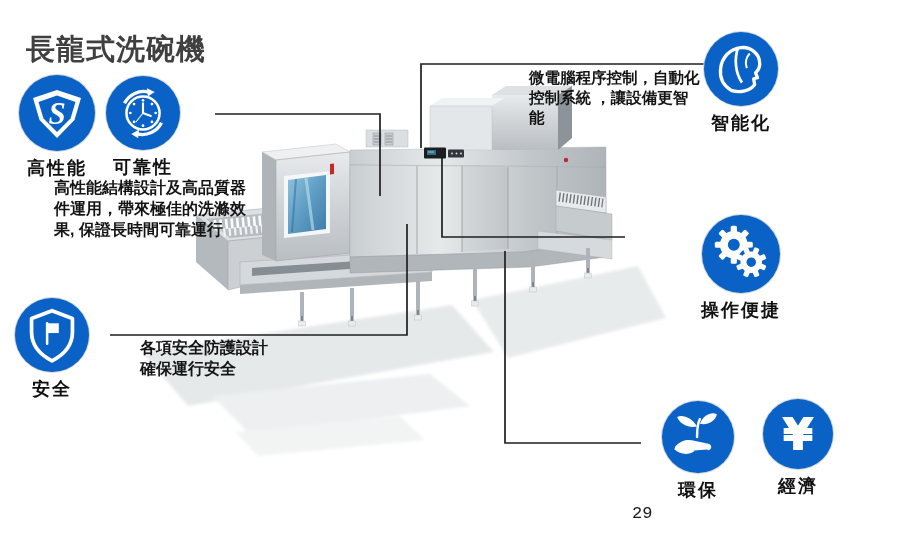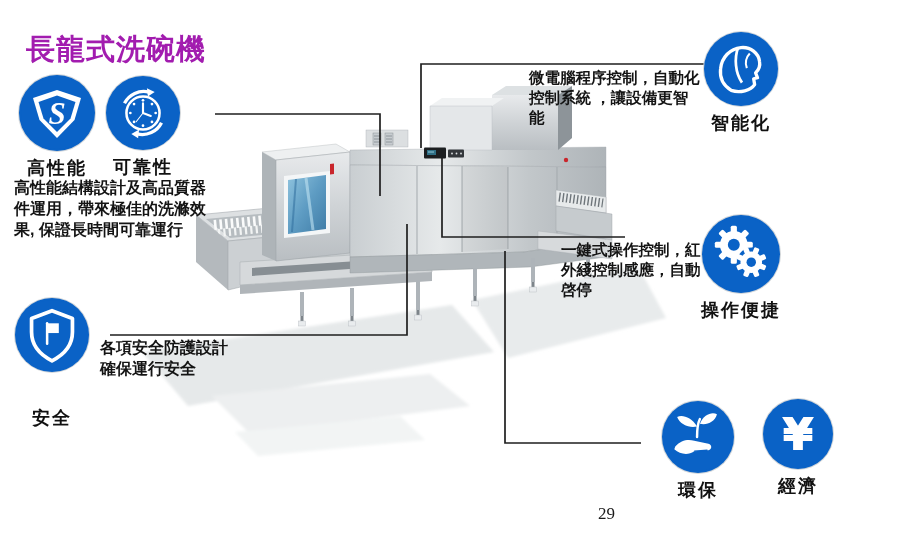--- a/index.html
+++ b/index.html
@@ -2,38 +2,38 @@
 <html><head>
 <meta charset="utf-8">
 <style>
   html,body{margin:0;padding:0;background:#fff;}
   .page{
     position:relative;width:902px;height:546px;background:#ffffff;overflow:hidden;
     font-family:"Liberation Sans","DejaVu Sans",sans-serif;color:#141414;
   }
   .title{
     position:absolute;left:26px;top:30px;margin:0;
-    font-size:29px;font-weight:bold;letter-spacing:1px;color:#a21caf;
+    font-size:29px;font-weight:bold;letter-spacing:1px;color:#404040;
   }
   .scene{position:absolute;left:0;top:0;width:902px;height:546px;}
   .feature{position:absolute;display:flex;flex-direction:column;align-items:center;}
   .badge{
     border-radius:50%;background:#0a62c6;box-shadow:0 0 0 1px #d3d7da;
     display:flex;align-items:center;justify-content:center;
   }
   .badge svg{width:100%;height:100%;display:block;}
   .icon-label{
     margin-top:5px;font-size:18px;font-weight:bold;letter-spacing:2px;color:#111;
     text-align:center;white-space:nowrap;
   }
   .callout{position:absolute;white-space:pre-line;font-weight:bold;}
   .c15{font-size:15.5px;line-height:20px;}
-  .c16{font-size:16px;line-height:21px;}
+  .c16{font-size:16px;line-height:21px;margin-left:40px;}
   .page-number{
-    position:absolute;left:598px;top:504px;font-family:Liberation Serif, serif;
+    position:absolute;left:632px;top:504px;font-family:Liberation Mono, monospace;
     font-size:17px;color:#1a1a1a;
   }
 </style>
 </head>
 <body>
 
 <div class="page">
 
   <svg class="scene" viewBox="0 0 902 546" xmlns="http://www.w3.org/2000/svg" aria-hidden="true">
     <defs>
@@ -252,21 +252,21 @@
             <rect x="-2.6" y="-15" width="5.2" height="6" rx="1.2" transform="rotate(337.5)"></rect>
           </g>
           <circle r="10.5" fill="#fff"></circle>
             <circle r="4.6" fill="#0a62c6"></circle>
         </g>
       </svg>
     </div>
     <div class="icon-label">操作便捷</div>
   </div>
 
-  <div class="feature" style="left:5px;top:298px;width:94px;gap:29px;">
+  <div class="feature" style="left:5px;top:298px;width:94px;">
     <div class="badge" style="width:74px;height:74px;">
       <svg viewBox="0 0 76 76">
         <circle cx="38" cy="38" r="36" fill="#0a62c6"></circle>
         <path d="M38,13 L59,21 V35 C59,49 50,58.5 38,64.5 C26,58.5 17,49 17,35 V21 Z" stroke="#fff" stroke-width="3.8" stroke-linejoin="round" fill="none"></path>
         <path d="M33,47 V26" stroke="#fff" stroke-width="2.6" stroke-linecap="round"></path>
         <polygon points="33,26 45,26 45,36 33,36" fill="#fff"></polygon>
       </svg>
     </div>
     <div class="icon-label">安全</div>
   </div>
@@ -296,23 +296,20 @@
   </div>
 
   <div class="callout c16" style="left:14px;top:177px;width:220px;">高性能結構設計及高品質器
 件運用，帶來極佳的洗滌效
 果, 保證長時間可靠運行</div>
 
   <div class="callout c15" style="left:529px;top:68px;width:190px;">微電腦程序控制，自動化
 控制系統 ，讓設備更智
 能</div>
 
-  <div class="callout c15" style="left:561px;top:240px;width:160px;">一鍵式操作控制，紅
-外綫控制感應，自動
-啓停</div>
 
   <div class="callout c16" style="left:100px;top:337px;width:180px;">各項安全防護設計
 確保運行安全</div>
 
 
   <div class="page-number">29</div>
 
 </div>
 
 </body></html>

